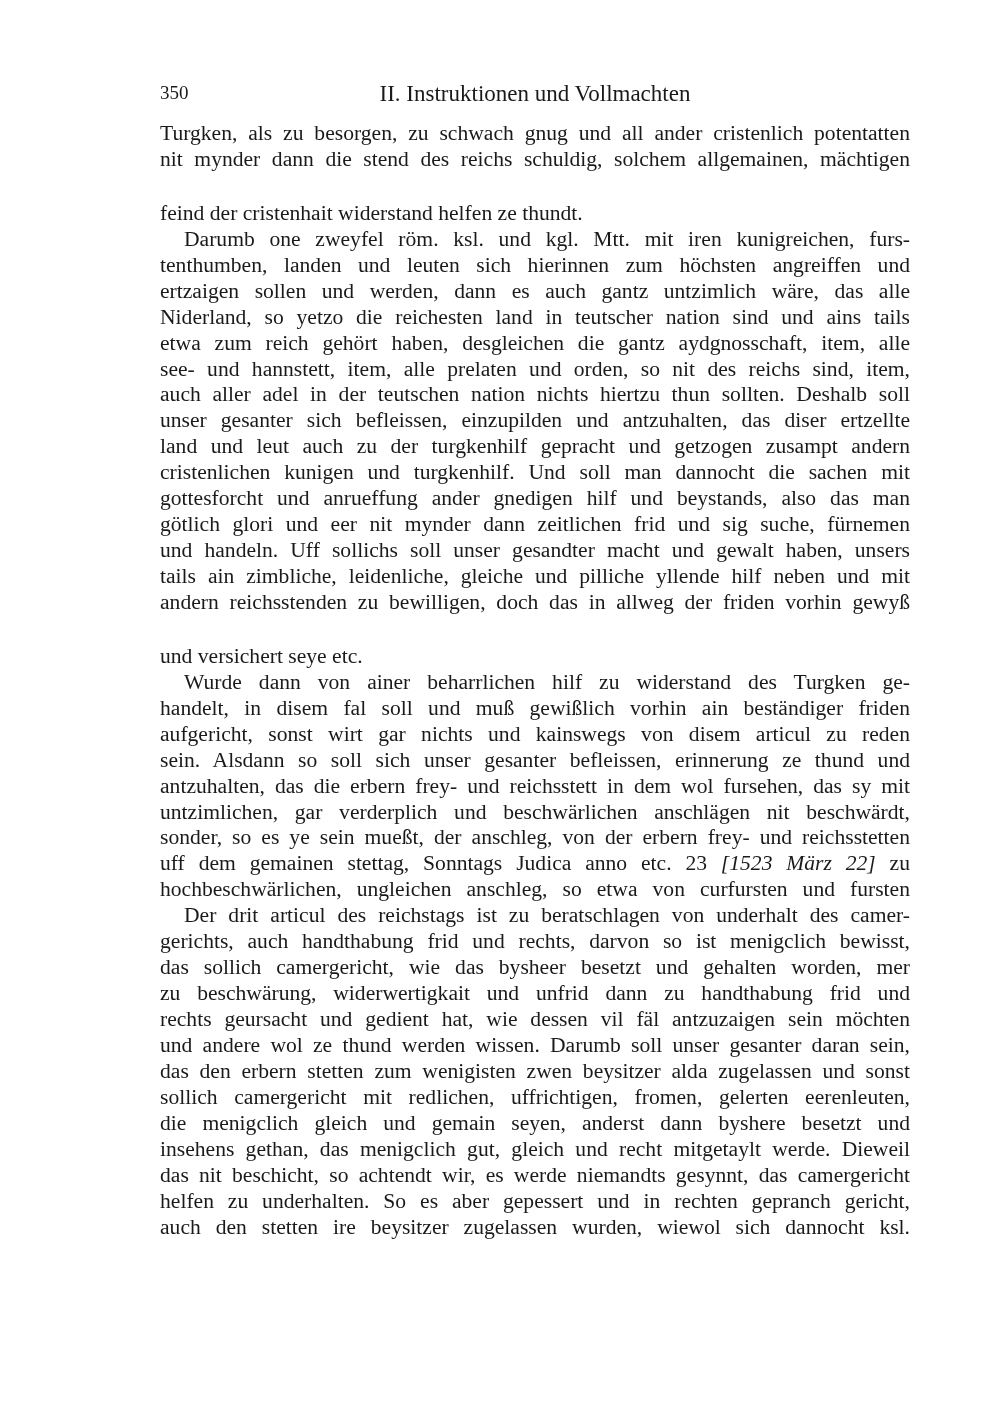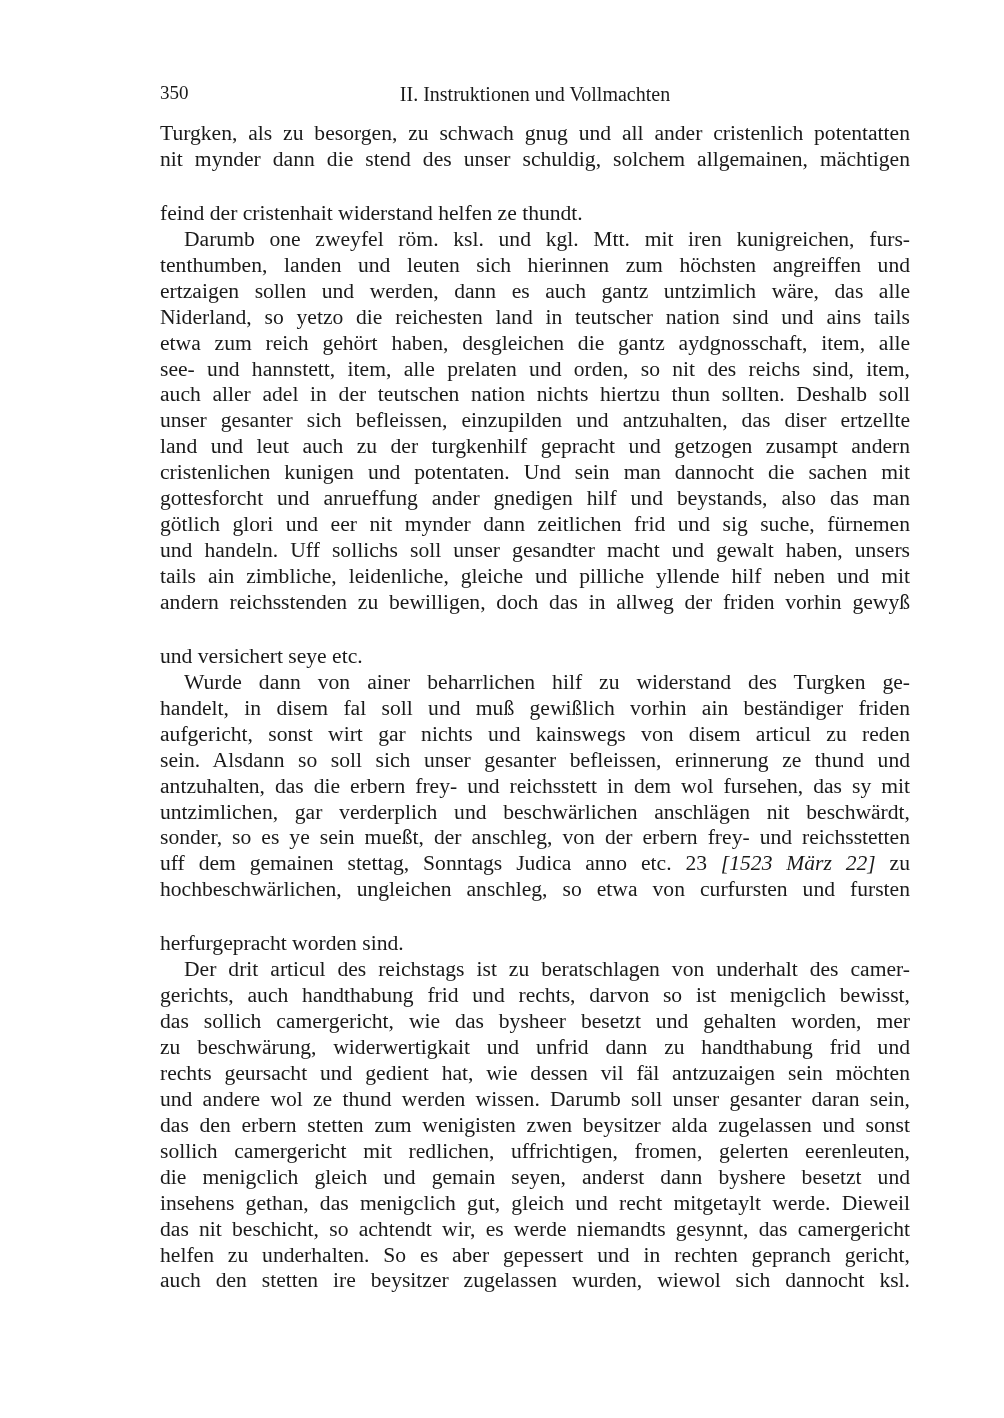--- a/index.html
+++ b/index.html
@@ -32,21 +32,21 @@
       left: 0;
       top: 0;
       font-size: 19px;
     }
     .running-title {
       position: absolute;
       left: 0;
       right: 0;
       top: 1px;
       text-align: center;
-      font-size: 20px;
+      font-size: 23px;
     }
     .body-text {
       margin-top: 13px;
       font-size: 21.6px;
       line-height: 25.95px;
     }
     .line {
       display: block;
       white-space: nowrap;
       text-align: justify;
@@ -72,54 +72,53 @@
 
   <div class="running-head">
     <span class="page-number">350</span>
     <span class="running-title">II. Instruktionen und Vollmachten</span>
   </div>
 
   <div class="body-text">
 
     <div class="paragraph">
       <span class="line">Turgken, als zu besorgen, zu schwach gnug und all ander cristenlich potentatten</span>
-      <span class="line">nit mynder dann die stend des unser schuldig, solchem allgemainen, mächtigen</span>
+      <span class="line">nit mynder dann die stend des reichs schuldig, solchem allgemainen, mächtigen</span>
       <span class="line last">feind der cristenhait widerstand helfen ze thundt.</span>
     </div>
 
     <div class="paragraph">
       <span class="line indent">Darumb one zweyfel röm. ksl. und kgl. Mtt. mit iren kunigreichen, furs-</span>
       <span class="line">tenthumben, landen und leuten sich hierinnen zum höchsten angreiffen und</span>
       <span class="line">ertzaigen sollen und werden, dann es auch gantz untzimlich wäre, das alle</span>
       <span class="line">Niderland, so yetzo die reichesten land in teutscher nation sind und ains tails</span>
       <span class="line">etwa zum reich gehört haben, desgleichen die gantz aydgnosschaft, item, alle</span>
       <span class="line">see- und hannstett, item, alle prelaten und orden, so nit des reichs sind, item,</span>
       <span class="line">auch aller adel in der teutschen nation nichts hiertzu thun sollten. Deshalb soll</span>
       <span class="line">unser gesanter sich befleissen, einzupilden und antzuhalten, das diser ertzellte</span>
       <span class="line">land und leut auch zu der turgkenhilf gepracht und getzogen zusampt andern</span>
-      <span class="line">cristenlichen kunigen und potentaten. Und sein man dannocht die sachen mit</span>
+      <span class="line">cristenlichen kunigen und turgkenhilf. Und soll man dannocht die sachen mit</span>
       <span class="line">gottesforcht und anrueffung ander gnedigen hilf und beystands, also das man</span>
       <span class="line">götlich glori und eer nit mynder dann zeitlichen frid und sig suche, fürnemen</span>
       <span class="line">und handeln. Uff sollichs soll unser gesandter macht und gewalt haben, unsers</span>
       <span class="line">tails ain zimbliche, leidenliche, gleiche und pilliche yllende hilf neben und mit</span>
       <span class="line">andern reichsstenden zu bewilligen, doch das in allweg der friden vorhin gewyß</span>
       <span class="line last">und versichert seye etc.</span>
     </div>
 
     <div class="paragraph">
       <span class="line indent">Wurde dann von ainer beharrlichen hilf zu widerstand des Turgken ge-</span>
       <span class="line">handelt, in disem fal soll und muß gewißlich vorhin ain beständiger friden</span>
       <span class="line">aufgericht, sonst wirt gar nichts und kainswegs von disem articul zu reden</span>
       <span class="line">sein. Alsdann so soll sich unser gesanter befleissen, erinnerung ze thund und</span>
       <span class="line">antzuhalten, das die erbern frey- und reichsstett in dem wol fursehen, das sy mit</span>
       <span class="line">untzimlichen, gar verderplich und beschwärlichen anschlägen nit beschwärdt,</span>
       <span class="line">sonder, so es ye sein mueßt, der anschleg, von der erbern frey- und reichsstetten</span>
       <span class="line"><span>uff dem gemainen stettag, Sonntags Judica anno etc. 23 </span><span class="italic">[1523 März 22]</span><span> zu</span></span>
       <span class="line">hochbeschwärlichen, ungleichen anschleg, so etwa von curfursten und fursten</span>
-      <span class="line last">herfurgepracht worden sind.</span>
     </div>
 
     <div class="paragraph">
       <span class="line indent">Der drit articul des reichstags ist zu beratschlagen von underhalt des camer-</span>
       <span class="line">gerichts, auch handthabung frid und rechts, darvon so ist menigclich bewisst,</span>
       <span class="line">das sollich camergericht, wie das bysheer besetzt und gehalten worden, mer</span>
       <span class="line">zu beschwärung, widerwertigkait und unfrid dann zu handthabung frid und</span>
       <span class="line">rechts geursacht und gedient hat, wie dessen vil fäl antzuzaigen sein möchten</span>
       <span class="line">und andere wol ze thund werden wissen. Darumb soll unser gesanter daran sein,</span>
       <span class="line">das den erbern stetten zum wenigisten zwen beysitzer alda zugelassen und sonst</span>

